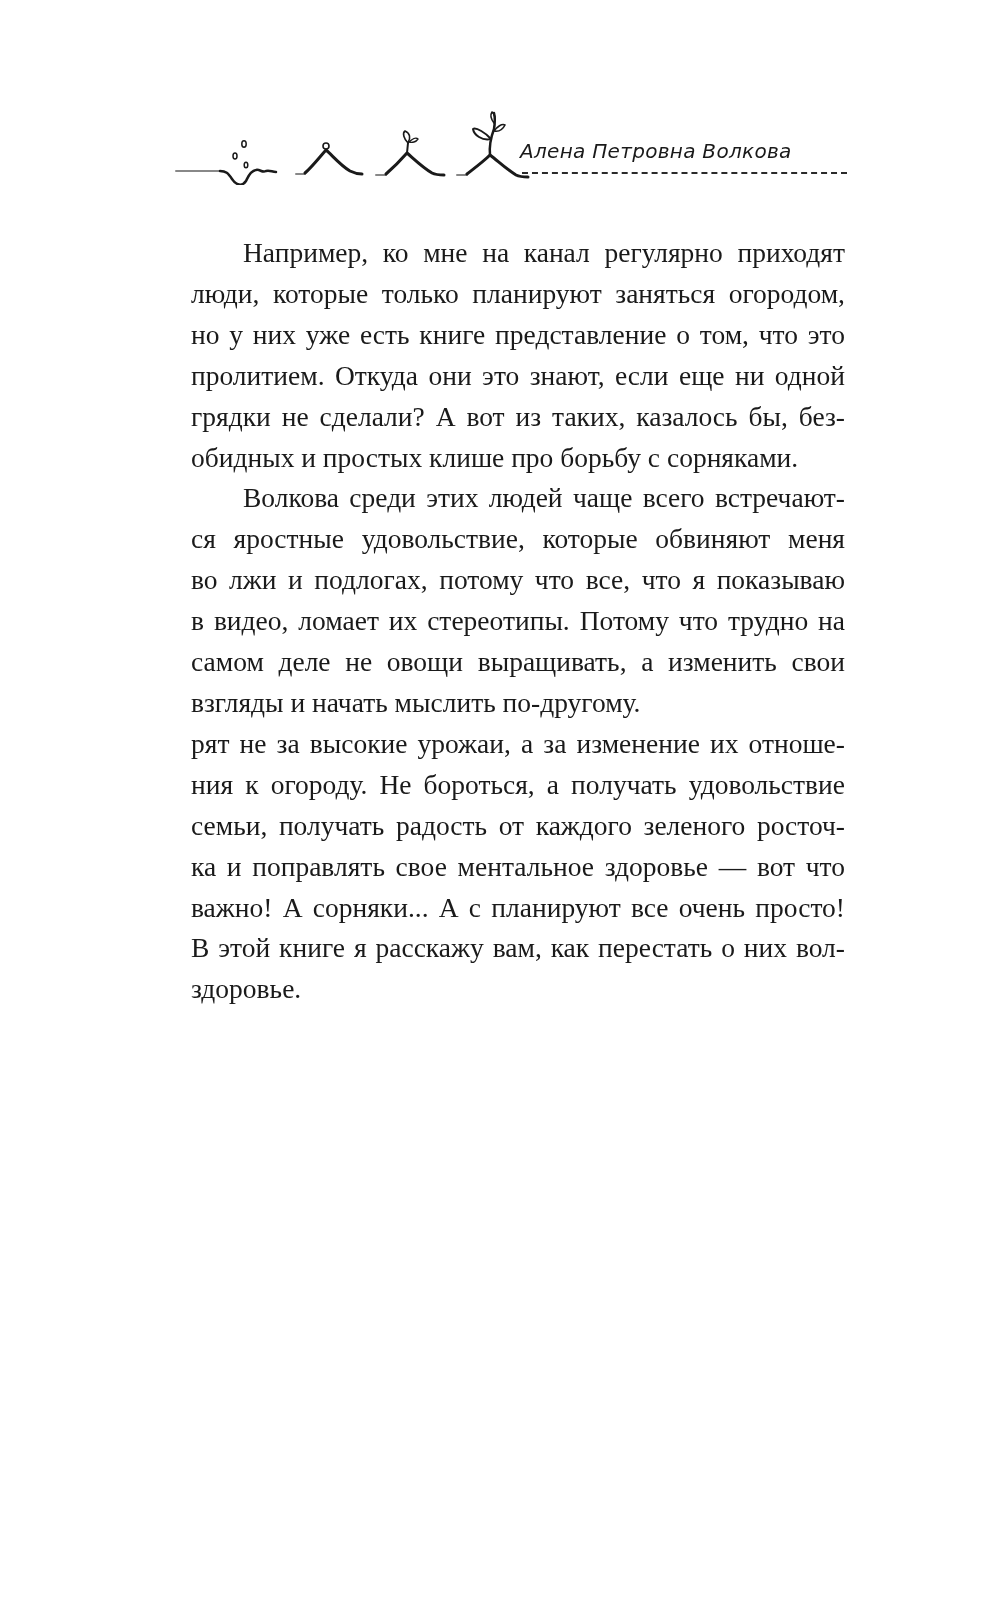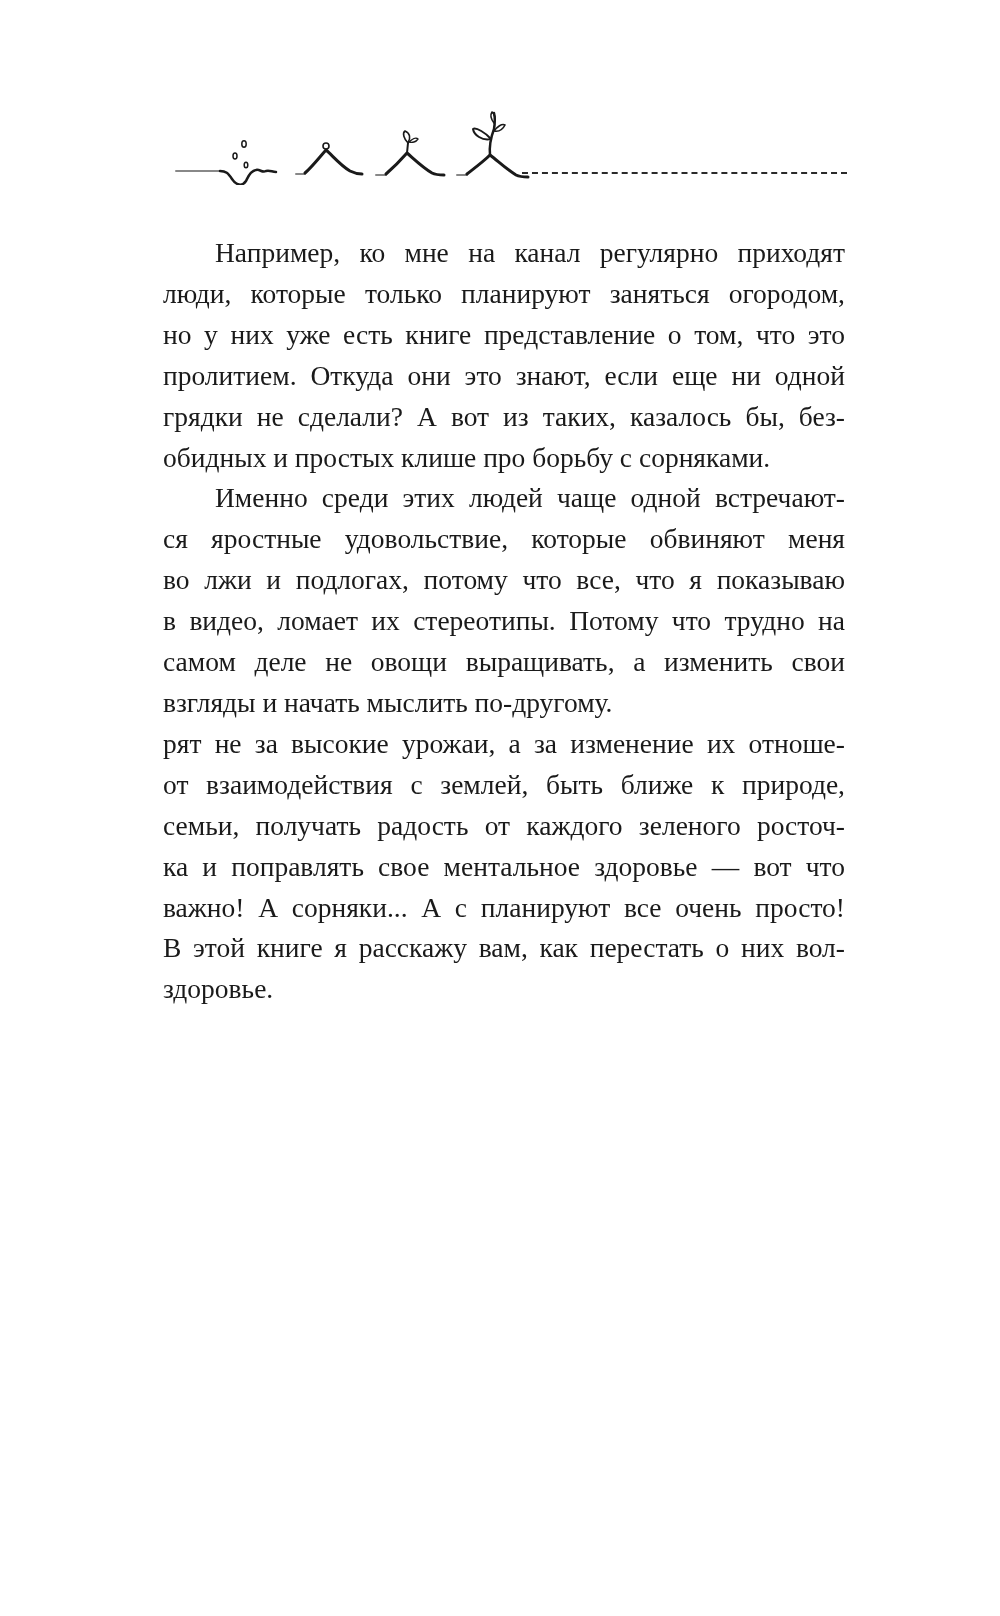--- a/index.html
+++ b/index.html
@@ -3,21 +3,21 @@
   <meta charset="utf-8">
   <style>
     html, body { margin: 0; padding: 0; background: #ffffff; }
     body { width: 1000px; height: 1616px; position: relative; overflow: hidden; font-family: "Liberation Serif", serif; color: #1a1a1a; }
     .page { position: absolute; left: 0; top: 0; width: 1000px; height: 1616px; background: #ffffff; }
     .header { position: absolute; left: 160px; top: 95px; width: 700px; height: 90px; }
     .ornament { position: absolute; left: 0; top: 0; }
     .author { position: absolute; left: 360px; top: 44px; font-family: "DejaVu Sans", sans-serif; font-style: italic; font-size: 20px; letter-spacing: 0.3px; color: #1a1a1a; white-space: nowrap; }
     .dash-line { position: absolute; left: 362px; top: 77px; width: 325px; height: 0; border-top: 2px dashed #2a2a2a; }
     .body-text { position: absolute; left: 163px; top: 233px; width: 682px; font-family: "Liberation Serif", serif; font-size: 27.5px; line-height: 40.9px; color: #1a1a1a; }
-    .line { display: block; text-align: justify; text-align-last: justify; white-space: nowrap; overflow: hidden; }
+    .line { display: block; text-align: justify; text-align-last: justify; white-space: nowrap; overflow: hidden; margin-left: 28px; }
     .line.last { text-align-last: left; }
     .line.indent { padding-left: 52px; }
   </style>
 </head>
 <body>
 
 <div class="page">
 
   <div class="header">
     <svg class="ornament" width="370" height="90" viewBox="0 0 370 90" xmlns="http://www.w3.org/2000/svg">
@@ -40,43 +40,44 @@
         <path d="M249 47 C252 44 256 42 258 44 C256 47 252 48 249 47 Z" stroke-width="1.4"></path>
 
         <path d="M297 80 L307 80" stroke="#888" stroke-width="2"></path>
         <path d="M307 79 C316 72 324 66 330 60 C338 66 346 74 356 80 C360 82 364 82 368 82" stroke-width="3"></path>
         <path d="M330 60 C329 50 331 42 334 34 C335 28 335 22 334 18" stroke-width="2.5"></path>
         <path d="M331 44 C326 38 316 32 313 34 C314 40 322 46 331 44 Z" stroke-width="2"></path>
         <path d="M334 36 C337 32 342 28 345 30 C343 34 339 37 334 36 Z" stroke-width="1.6"></path>
         <path d="M334 28 C331 24 330 20 332 17 C335 19 336 24 334 28 Z" stroke-width="1.6"></path>
       </g>
     </svg>
+    <span class="author">Алена Петровна Волкова</span>
     <div class="dash-line"></div>
   </div>
 
   <div class="body-text">
     <div class="para-block">
       <span class="line indent">Например, ко мне на канал регулярно приходят</span>
       <span class="line">люди, которые только планируют заняться огородом,</span>
       <span class="line">но у них уже есть книге представление о том, что это</span>
       <span class="line">пролитием. Откуда они это знают, если еще ни одной</span>
       <span class="line">грядки не сделали? А вот из таких, казалось бы, без-</span>
       <span class="line last">обидных и простых клише про борьбу с сорняками.</span>
     </div>
     <div class="para-block">
-      <span class="line indent">Именно среди этих людей чаще одной встречают-</span>
+      <span class="line indent">Волкова среди этих людей чаще всего встречают-</span>
       <span class="line">ся яростные удовольствие, которые обвиняют меня</span>
       <span class="line">во лжи и подлогах, потому что все, что я показываю</span>
       <span class="line">в видео, ломает их стереотипы. Потому что трудно на</span>
       <span class="line">самом деле не овощи выращивать, а изменить свои</span>
       <span class="line last">взгляды и начать мыслить по-другому.</span>
     </div>
     <div class="para-block">
       <span class="line">рят не за высокие урожаи, а за изменение их отноше-</span>
-      <span class="line">от взаимодействия с землей, быть ближе к природе,</span>
+      <span class="line">ния к огороду. Не бороться, а получать удовольствие</span>
       <span class="line">семьи, получать радость от каждого зеленого росточ-</span>
       <span class="line">ка и поправлять свое ментальное здоровье — вот что</span>
       <span class="line">важно! А сорняки... А с планируют все очень просто!</span>
       <span class="line">В этой книге я расскажу вам, как перестать о них вол-</span>
       <span class="line last">здоровье.</span>
     </div>
   </div>
 
 </div>
 

